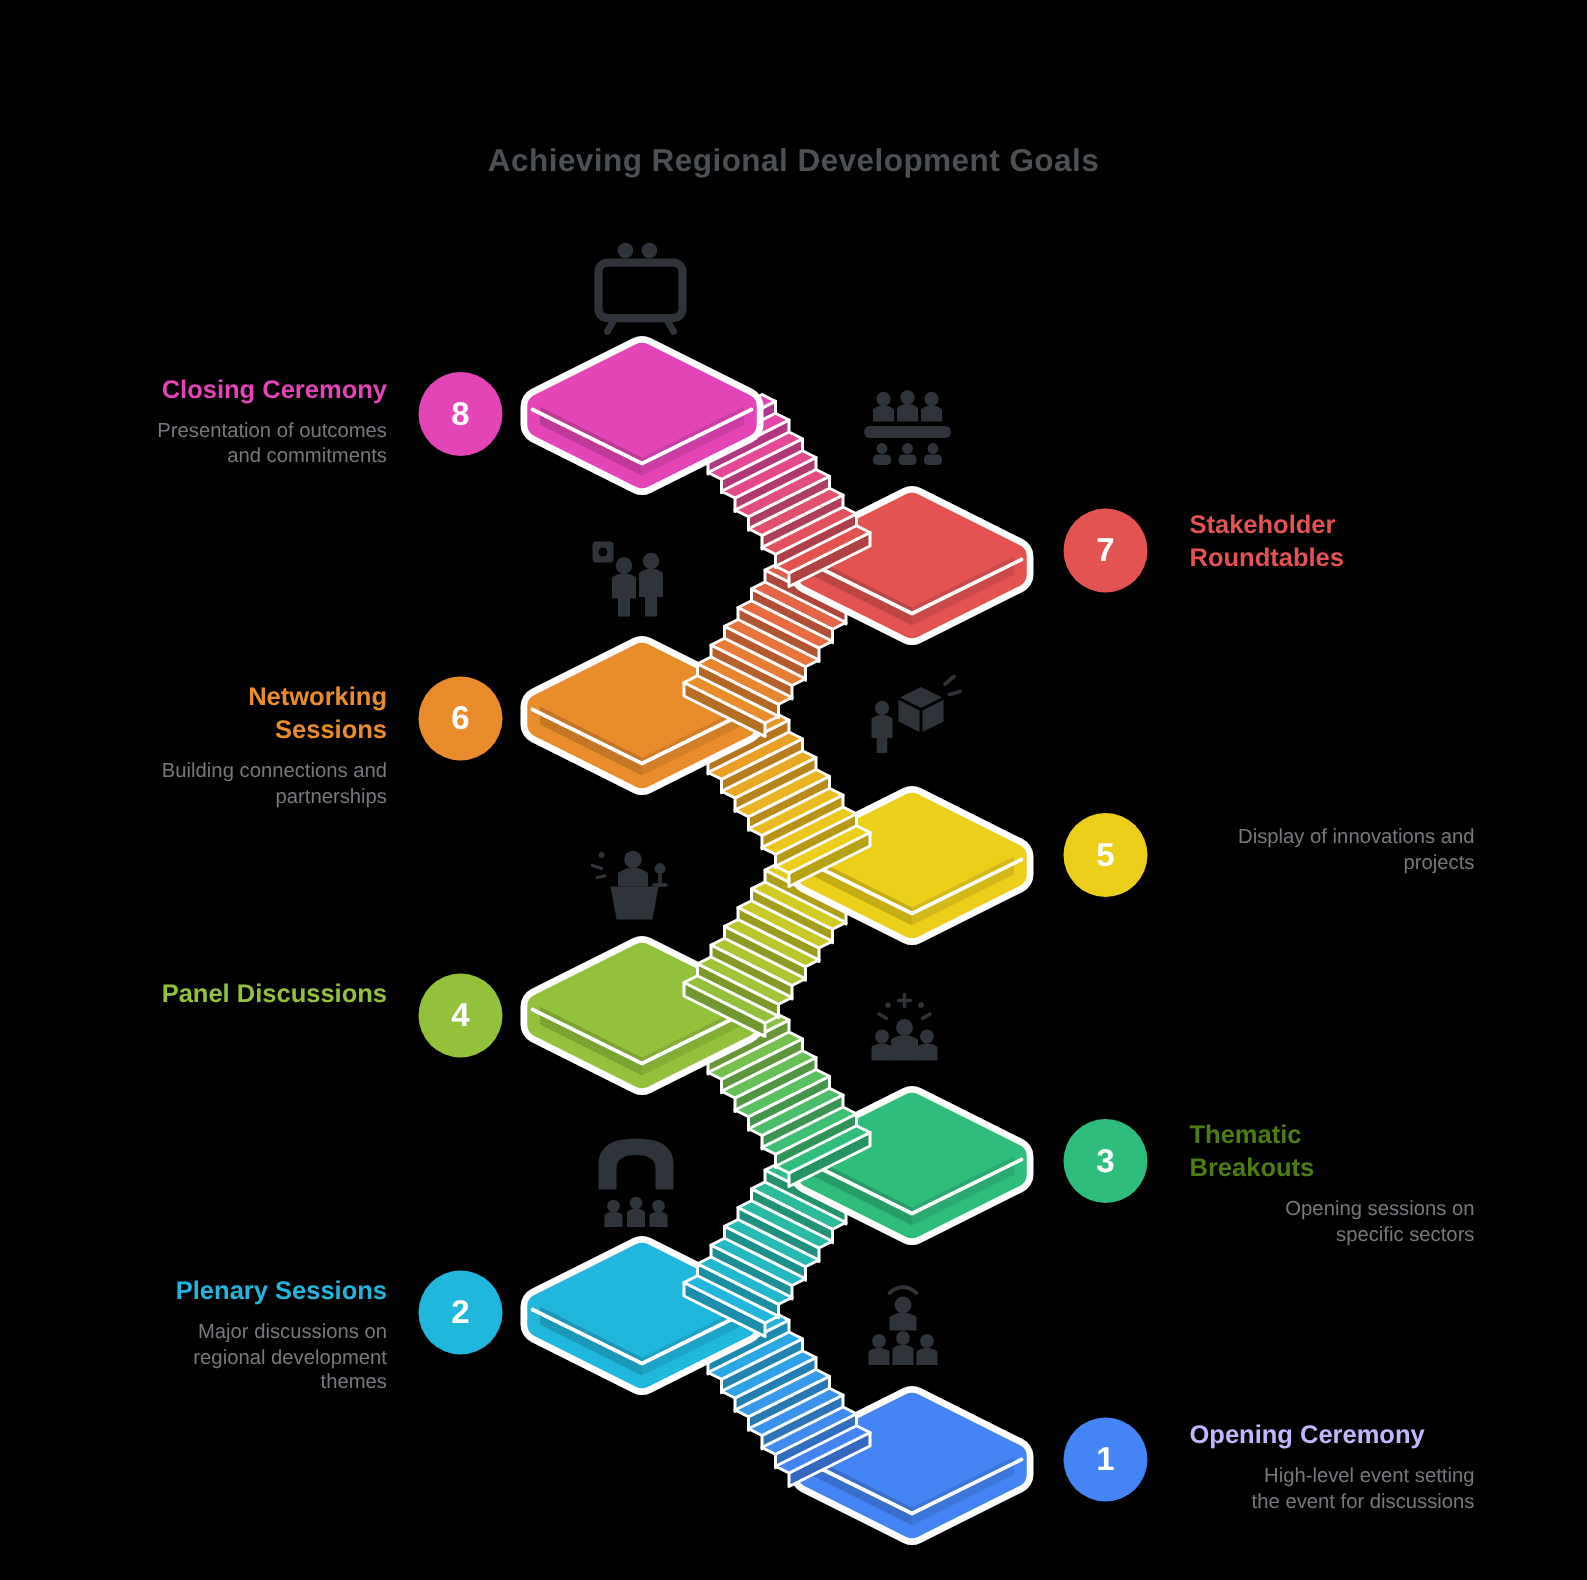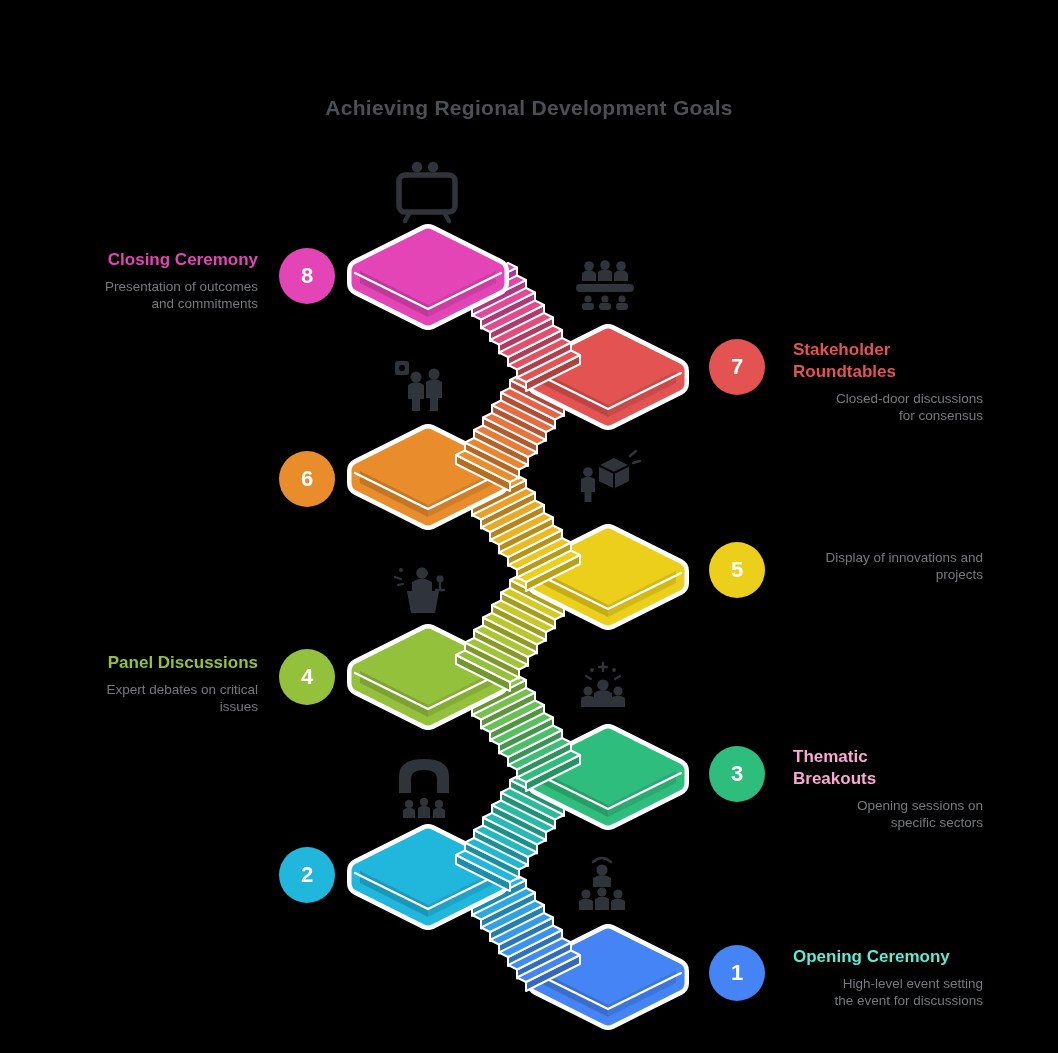--- a/index.html
+++ b/index.html
@@ -310,44 +310,52 @@
       <span>6</span>
     </div>
   <div class="badge" style="left: 709px; top: 297px; background-color: rgb(226, 83, 82);">
       <span>7</span>
     </div>
   <div class="badge" style="left: 279px; top: 206px; background-color: rgb(227, 68, 182);">
       <span>8</span>
     </div>
 
   <div class="label right" style="top:904px">
-    <div class="label-title" style="color: #5eead4;">Opening Ceremony</div>
+    <div class="label-title" style="color: #c4b5fd;">Opening Ceremony</div>
     <div class="label-desc">High-level event setting
 the event for discussions</div>
   </div>
+  <div class="label left" style="top:808px">
+    <div class="label-title" style="color: rgb(33, 182, 220);">Plenary Sessions</div>
+    <div class="label-desc">Major discussions on
+regional development
+themes</div>
+  </div>
   <div class="label right" style="top:704px">
-    <div class="label-title" style="color: #f9a8d4;">Thematic
+    <div class="label-title" style="color: #4d7c0f;">Thematic
 Breakouts</div>
     <div class="label-desc">Opening sessions on
 specific sectors</div>
   </div>
   <div class="label left" style="top:610px">
     <div class="label-title" style="color: rgb(148, 193, 60);">Panel Discussions</div>
-    <div class="label-desc">Expert debates on critical
-issues</div>
   </div>
   <div class="label right" style="top:500px">
     <div class="label-desc">Display of innovations and
 projects</div>
   </div>
+  <div class="label left" style="top:412px">
+    <div class="label-title" style="color: rgb(233, 141, 44);">Networking
+Sessions</div>
+    <div class="label-desc">Building connections and
+partnerships</div>
+  </div>
   <div class="label right" style="top:297px">
     <div class="label-title" style="color: rgb(226, 83, 82);">Stakeholder
 Roundtables</div>
-    <div class="label-desc">Closed-door discussions
-for consensus</div>
   </div>
   <div class="label left" style="top:207px">
     <div class="label-title" style="color: rgb(227, 68, 182);">Closing Ceremony</div>
     <div class="label-desc">Presentation of outcomes
 and commitments</div>
   </div>
 
 </div>
 
 </body></html>

